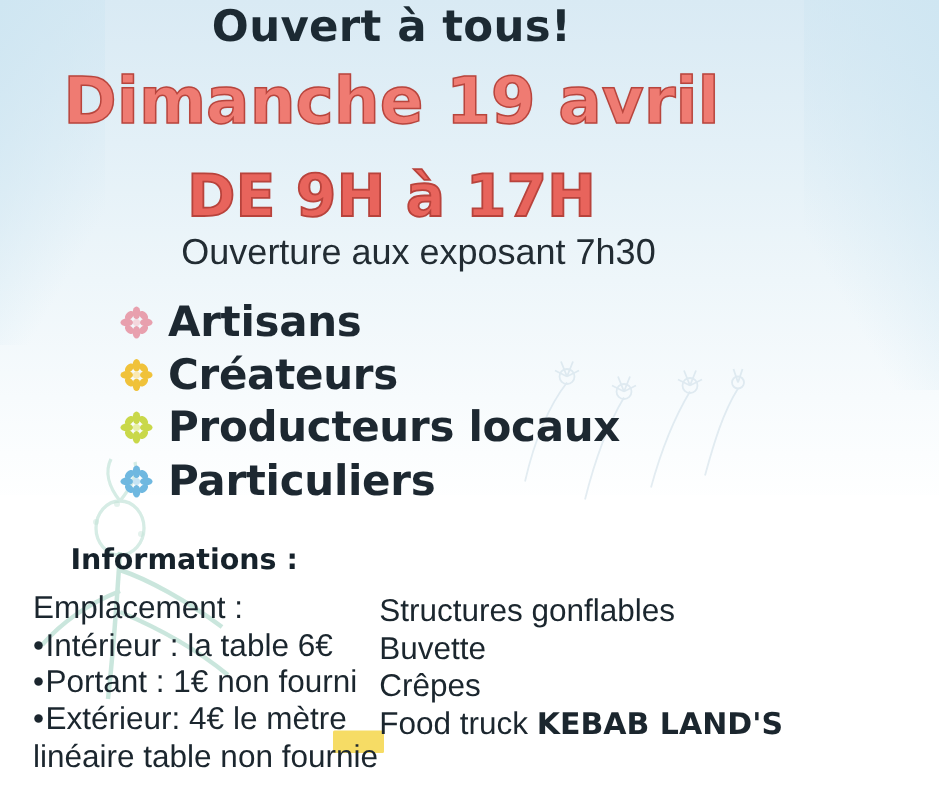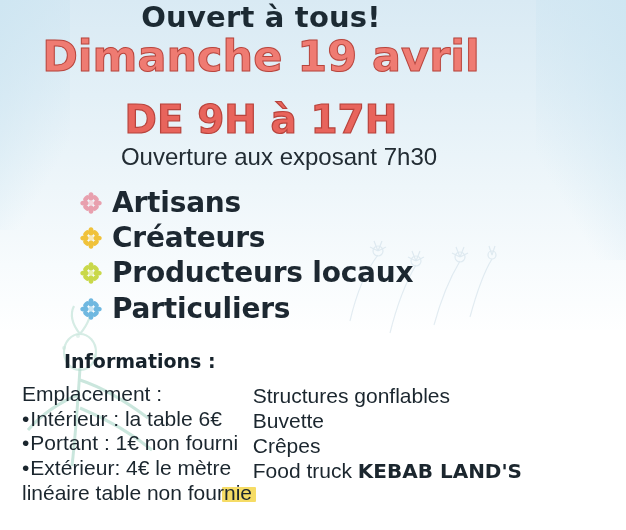--- a/index.html
+++ b/index.html
@@ -91,21 +91,21 @@
     line-height: 1.05;
   }
   .line-date {
     text-align: center;
     font-family: "DejaVu Sans", sans-serif;
     font-weight: bold;
     font-size: 43px;
     letter-spacing: 0px;
     color: #ef7b72;
     -webkit-text-stroke: 1px #b8453d;
-    margin-top: 2px;
+    margin-top: 14px;
     line-height: 1.05;
     text-shadow: 0 0 1px rgba(180,60,55,0.35);
   }
   .line-centre {
     text-align: center;
     font-family: "DejaVu Sans", sans-serif;
     font-weight: bold;
     font-size: 21px;
     letter-spacing: -0.3px;
     color: #121d26;
@@ -154,21 +154,21 @@
     font-weight: bold;
     font-size: 28px;
     color: #1d2831;
     letter-spacing: -0.2px;
     line-height: 1.08;
   }
 
   
   .info-title {
     margin-top: 26px;
-    padding-left: 64px;
+    padding-left: 47px;
     font-family: "DejaVu Sans", sans-serif;
     font-weight: bold;
     font-size: 19px;
     color: #16222b;
   }
   .info-columns {
     display: flex;
     margin-top: 10px;
     padding-left: 22px;
   }

